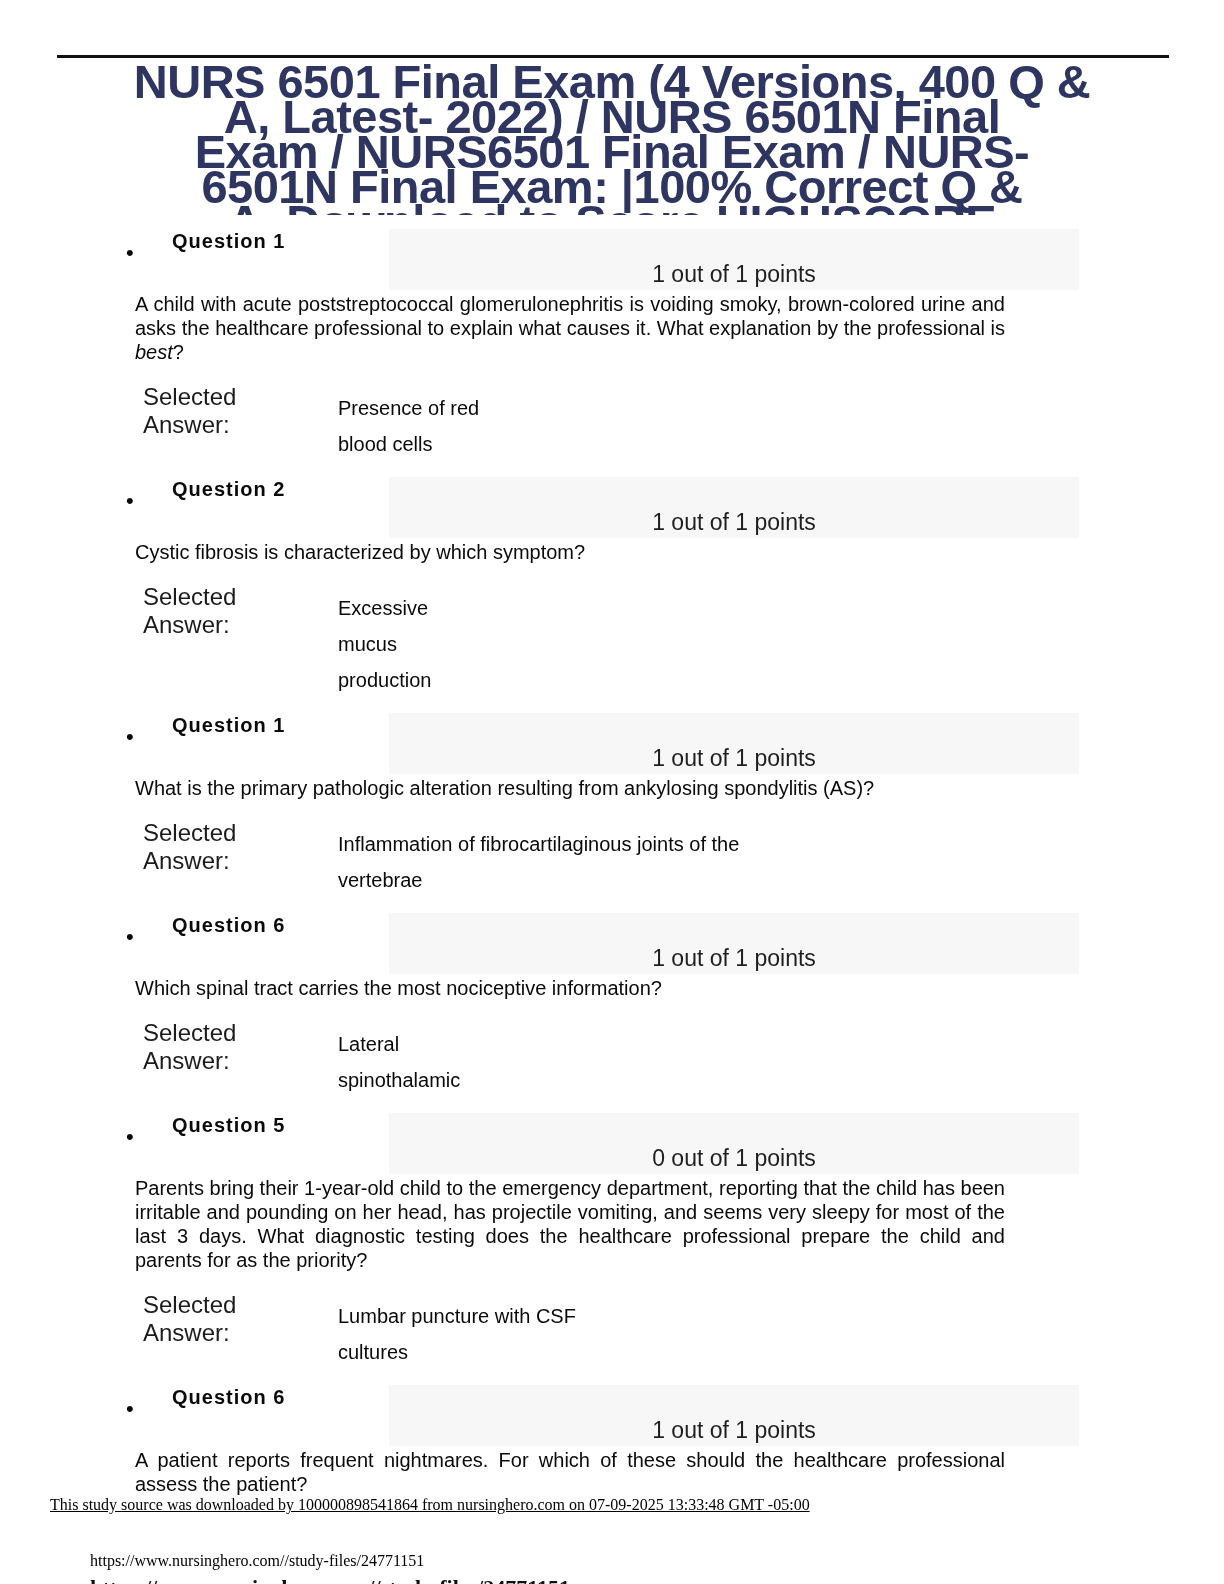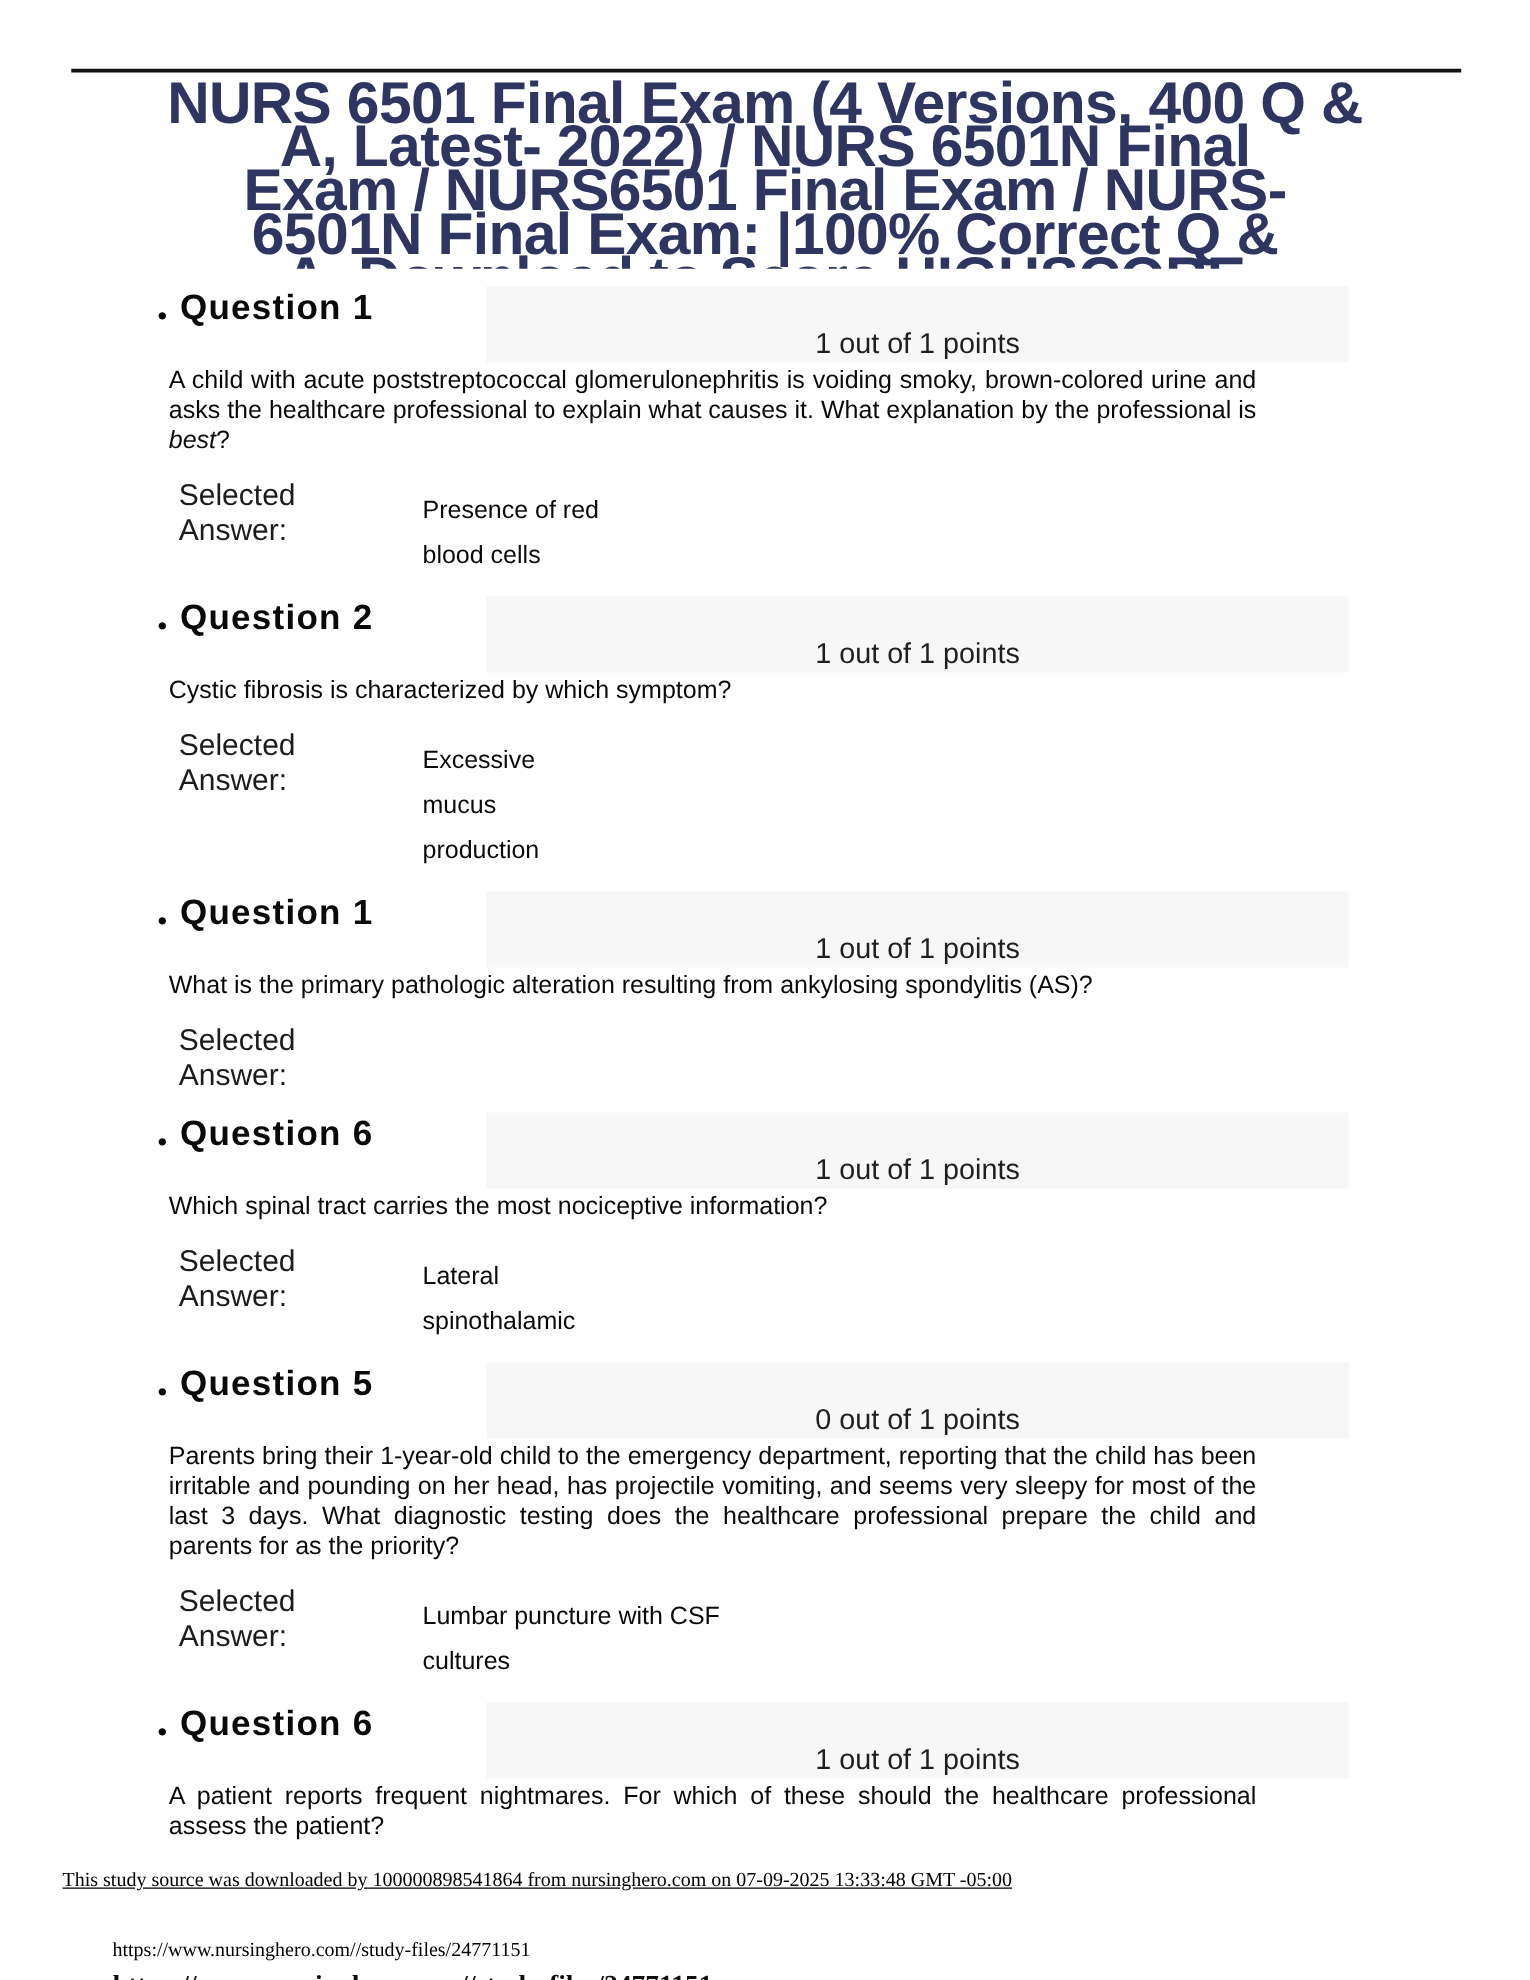--- a/index.html
+++ b/index.html
@@ -28,22 +28,22 @@
     white-space: pre-line;
   }
   .content { position: absolute; top: 228px; left: 0; width: 1224px; }
   .question { position: relative; }
   .q-head { position: relative; height: 62px; }
   .q-bullet {
     position: absolute; left: 126px; top: 12px;
     font-size: 22px; color: #0a0a0a;
   }
   .q-title {
-    position: absolute; left: 144px; top: 2px;
-    font-size: 28px; font-weight: bold; letter-spacing: 1px;
+    position: absolute; left: 172px; top: 2px;
+    font-size: 20px; font-weight: bold; letter-spacing: 1px;
     color: #0a0a0a;
   }
   .points-box {
     position: absolute; left: 389px; top: 1px;
     width: 690px; height: 61px;
     background: #f7f7f7;
     display: flex; align-items: flex-end; justify-content: center;
   }
   .points-text {
     font-size: 23px; color: #1f1f1f; padding-bottom: 2px;
@@ -144,20 +144,22 @@
       <span class="q-bullet">•</span>
       <h2 class="q-title">Question 1</h2>
       <div class="points-box">
         <span class="points-text">1 out of 1 points</span>
       </div>
     </div>
     <p class="q-body"><span>What is the primary pathologic alteration resulting from ankylosing spondylitis (AS)?</span></p>
     <div class="answer-row">
       <div class="sa-label">Selected
 Answer:</div>
+      <div class="sa-value">Inflammation of fibrocartilaginous joints of the
+vertebrae</div>
     </div>
   </section>
 
   <section class="question">
     <div class="q-head">
       <span class="q-bullet">•</span>
       <h2 class="q-title">Question 6</h2>
       <div class="points-box">
         <span class="points-text">1 out of 1 points</span>
       </div>

